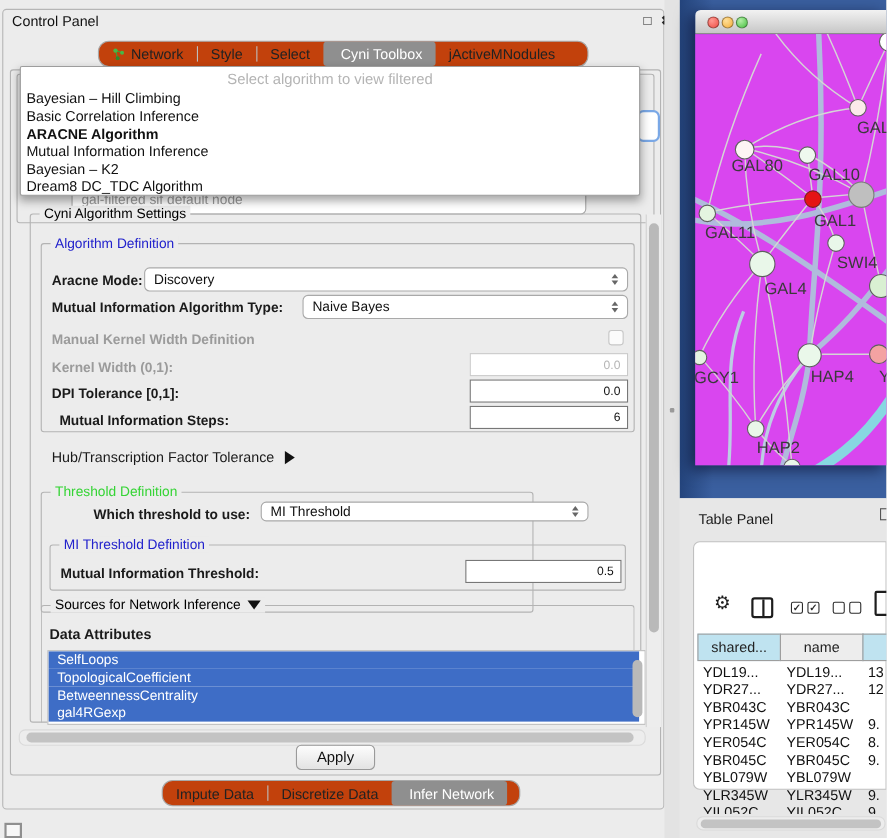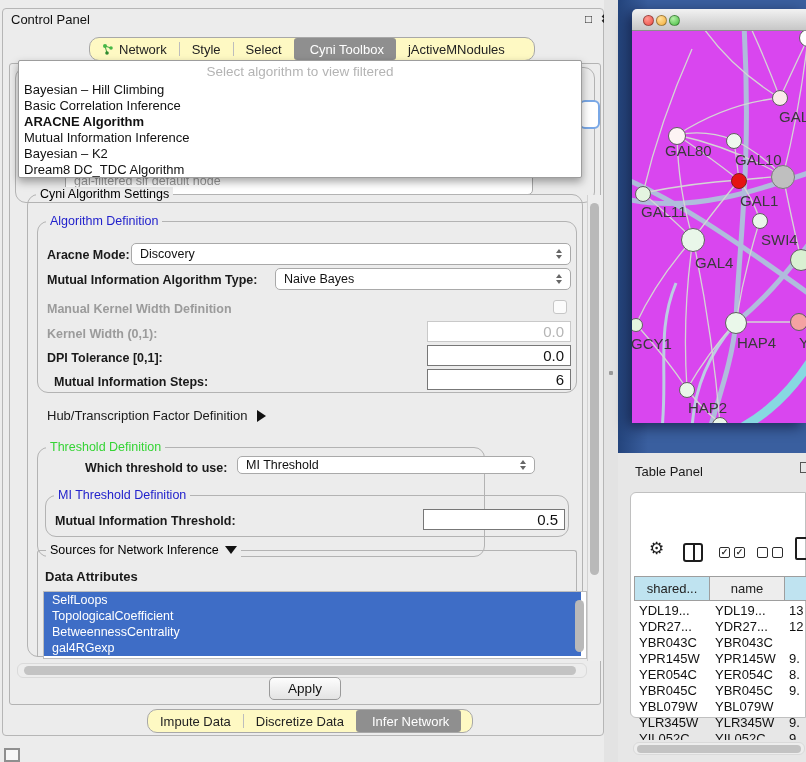--- a/index.html
+++ b/index.html
@@ -3,38 +3,38 @@
 <meta charset="utf-8">
 <style>
   html,body{margin:0;padding:0;background:#ececec;font-family:"Liberation Sans",sans-serif;}
   #app{position:relative;width:806px;height:762px;overflow:hidden;background:#ececec;}
   .abs{position:absolute;}
   
   .panel{position:absolute;left:2px;top:8px;width:602px;height:728px;background:#ececec;
          border:1px solid #b6b6b6;border-radius:4px;box-sizing:border-box;}
   .cp-title{position:absolute;left:8px;top:3px;font-size:13px;color:#111;}
   .wicon{position:absolute;top:3px;font-size:12px;color:#222;line-height:14px;cursor:default;}
-  .tabbar{position:absolute;border:1px solid #a8a8a8;border-radius:10px;background:#fef9c3;
+  .tabbar{position:absolute;border:1px solid #a8a8a8;border-radius:10px;background:#c2410c;
           display:flex;align-items:center;box-sizing:border-box;}
   .tab{font-size:13px;color:#222;padding:0 12px;height:100%;display:flex;align-items:center;white-space:nowrap;}
   .tab.active{background:#8f8f8f;color:#fff;border-radius:3px;padding-left:16px;}
   .tabsep{width:1px;height:14px;background:#bdbdbd;}
-  .grp{position:absolute;border:1px solid #b3b3b3;border-radius:11px;box-sizing:border-box;}
+  .grp{position:absolute;border:1px solid #b3b3b3;border-radius:3px;box-sizing:border-box;}
   .gt{position:absolute;top:-8px;left:8px;background:#ececec;padding:0 4px;font-size:12.5px;white-space:nowrap;}
   .gt.blue{color:#2222cc;}
   .gt.green{color:#35d435;}
   .lbl{position:absolute;font-size:12.5px;font-weight:bold;color:#1a1a1a;white-space:nowrap;}
   .lbl.dis{color:#9b9b9b;}
   .combo{position:absolute;background:#fff;border:1px solid #a9a9a9;border-radius:5px;box-sizing:border-box;
          display:flex;align-items:center;padding:0 8px;font-size:12.5px;color:#111;}
   .stepper{margin-left:auto;display:flex;flex-direction:column;gap:2px;align-items:center;}
   .tri-u{width:0;height:0;border-left:3.5px solid transparent;border-right:3.5px solid transparent;border-bottom:4px solid #666;}
   .tri-d{width:0;height:0;border-left:3.5px solid transparent;border-right:3.5px solid transparent;border-top:4px solid #666;}
   .inp{position:absolute;background:#fff;border:1px solid #777;box-sizing:border-box;
-       display:flex;align-items:center;justify-content:flex-end;padding:0 6px;font-size:15px;color:#111;}
+       display:flex;align-items:center;justify-content:flex-end;padding:0 6px;font-size:11px;color:#111;}
   .inp.dis{border-color:#c9c9c9;color:#b5b5b5;}
   .listbox{position:absolute;background:#fff;border:1px solid #bdbdbd;box-sizing:border-box;overflow:hidden;}
   .listrow{height:16px;display:flex;align-items:center;padding-left:8px;background:#3e6dc6;color:#fff;font-size:12.5px;}
   .sb-v{position:absolute;background:#ededed;border-left:1px solid #d2d2d2;}
   .sb-thumb-v{position:absolute;background:#b9b9b9;border-radius:5px;}
   .sb-h{position:absolute;background:#ededed;border:1px solid #dadada;box-sizing:border-box;border-radius:6px;}
   .sb-thumb-h{position:absolute;background:#c3c3c3;border-radius:5px;}
   .btn{position:absolute;border:1px solid #9a9a9a;border-radius:5px;background:linear-gradient(#fdfdfd,#e3e3e3);
        display:flex;align-items:center;justify-content:center;font-size:13.5px;color:#111;box-sizing:border-box;}
   
@@ -141,21 +141,21 @@
     <div class="lbl dis" style="left:44px;top:293px;">Manual Kernel Width Definition</div>
     <div class="abs" style="left:550px;top:291px;width:14px;height:14px;border:1px solid #c6c6c6;border-radius:3px;background:#fbfbfb;box-sizing:border-box;"></div>
     <div class="lbl dis" style="left:44px;top:318px;">Kernel Width (0,1):</div>
     <div class="inp dis" style="left:424px;top:312px;width:144px;height:21px;">0.0</div>
     <div class="lbl" style="left:44px;top:342px;">DPI Tolerance [0,1]:</div>
     <div class="inp" style="left:424px;top:336px;width:144px;height:21px;">0.0</div>
     <div class="lbl" style="left:44px;top:366px;padding-left:7px;">Mutual Information Steps:</div>
     <div class="inp" style="left:424px;top:360px;width:144px;height:21px;">6</div>
 
     <div class="abs" style="left:44px;top:399px;font-size:13px;color:#1a1a1a;">
-      <span>Hub/Transcription Factor Definition</span>
+      <span>Hub/Transcription Factor Tolerance</span>
       <span style="display:inline-block;margin-left:6px;width:0;height:0;border-top:6px solid transparent;border-bottom:6px solid transparent;border-left:9px solid #111;vertical-align:-2px;"></span>
     </div>
 
     <div class="grp" style="left:34px;top:422px;width:448px;height:110px;margin-top:16px;">
       <span class="gt green">Threshold Definition</span>
     </div>
     <div class="lbl" style="left:82px;top:452px;">Which threshold to use:</div>
     <div class="combo" style="left:234px;top:447px;width:298px;height:18px;">
       <span>MI Threshold</span>
       <span class="stepper">

